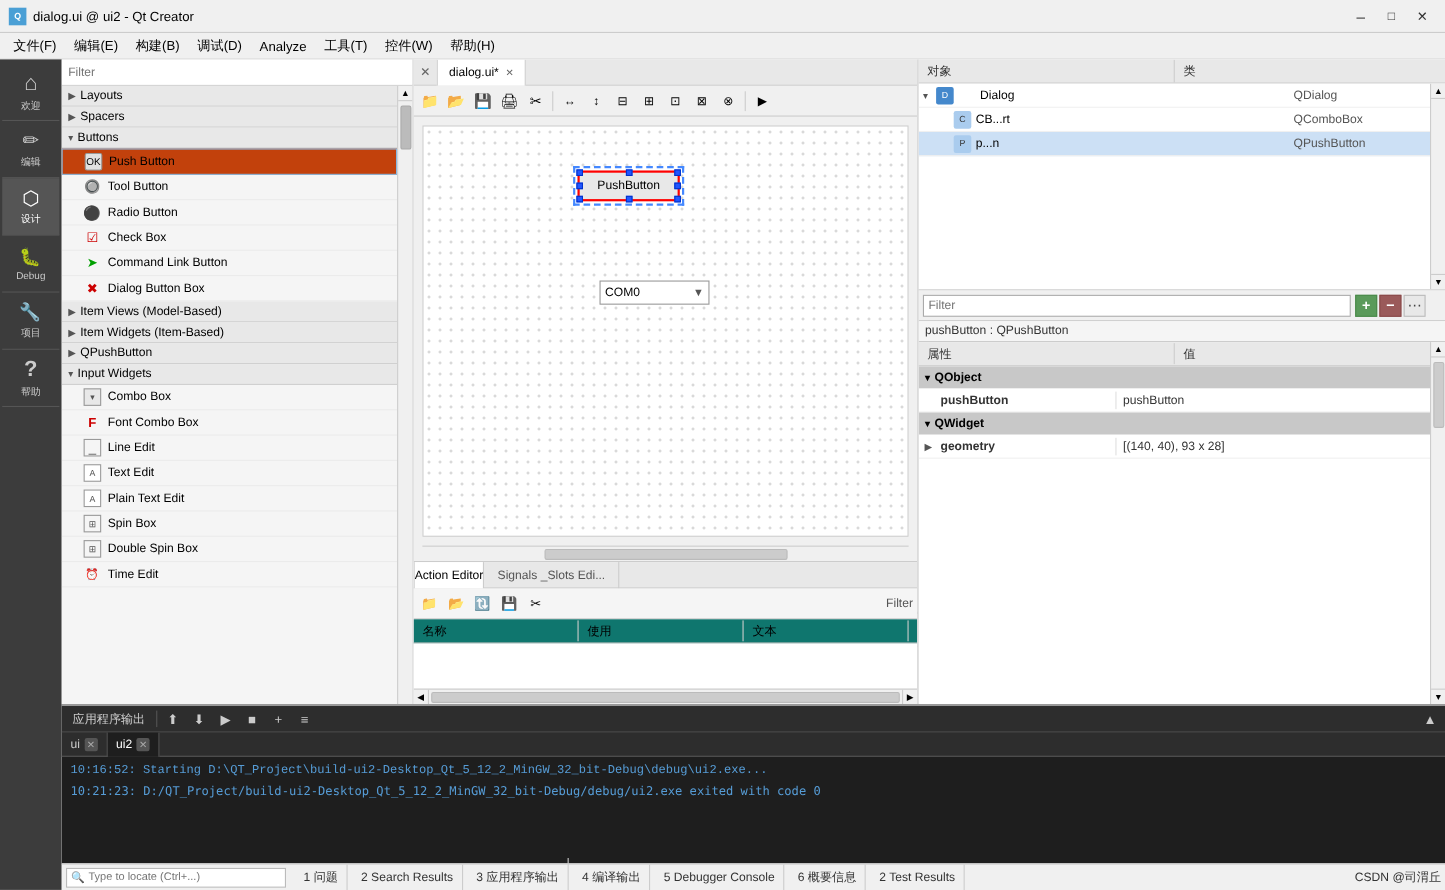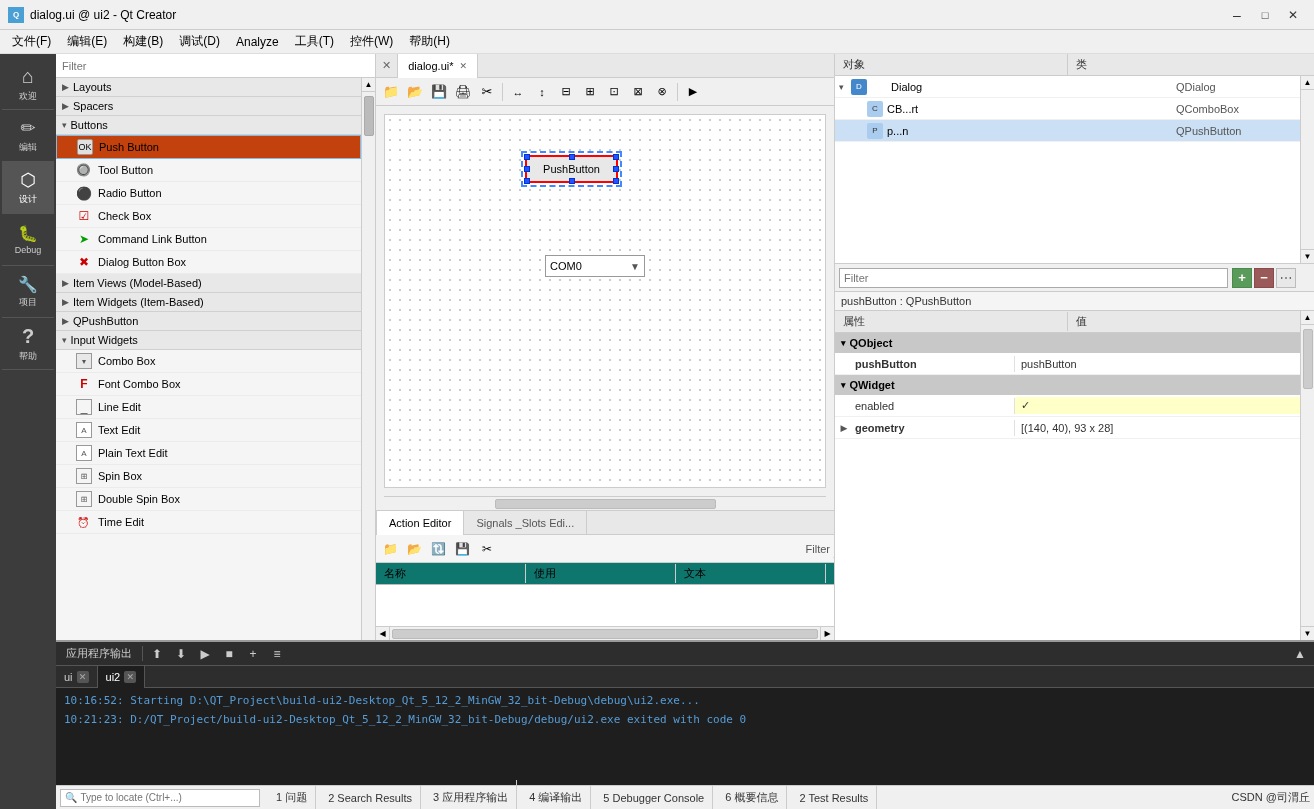--- a/index.html
+++ b/index.html
@@ -240,21 +240,21 @@
           </div>
         </div>
 
         <div style="height:14px;background:#f0f0f0;border-top:1px solid #ccc;display:flex;align-items:center;margin:0 8px;">
           <div style="height:10px;width:50%;background:#ccc;margin:0 auto;border:1px solid #bbb;border-radius:2px;cursor:pointer;"></div>
         </div>
 
         <div style="height:130px;border-top:1px solid #ccc;display:flex;flex-direction:column;background:#f5f5f5;">
 
           <div style="display:flex;align-items:center;background:#e8e8e8;border-bottom:1px solid #ccc;height:24px;">
-            <div style="padding:0 12px;height:24px;display:flex;align-items:center;font-size:11px;cursor:pointer;background:#fff;border-right:1px solid #ccc;border-left:1px solid #ccc;">
+            <div style="padding:0 0;height:24px;display:flex;align-items:center;font-size:11px;cursor:pointer;background:#fff;border-right:1px solid #ccc;border-left:1px solid #ccc;">
               <span>Action Editor</span>
             </div>
             <div style="padding:0 12px;height:24px;display:flex;align-items:center;font-size:11px;cursor:pointer;border-right:1px solid #ccc;color:#555;">
               <span>Signals _Slots Edi...</span>
             </div>
           </div>
 
           <div style="display:flex;align-items:center;background:#f5f5f5;border-bottom:1px solid #ccc;height:28px;padding:0 4px;gap:2px;">
             <div style="width:22px;height:22px;display:flex;align-items:center;justify-content:center;font-size:12px;cursor:pointer;border:1px solid transparent;">📁</div>
             <div style="width:22px;height:22px;display:flex;align-items:center;justify-content:center;font-size:12px;cursor:pointer;border:1px solid transparent;">📂</div>
@@ -353,24 +353,20 @@
               <div style="display:flex;align-items:center;border-bottom:1px solid #f0f0f0;min-height:22px;">
                 <div style="flex:0 0 180px;padding:2px 6px 2px 20px;font-size:11px;color:#333;border-right:1px solid #e0e0e0;font-weight:bold;">pushButton</div>
                 <div style="flex:1;padding:2px 6px;font-size:11px;color:#333;">pushButton</div>
               </div>
 
               <div style="background:#c8c8c8;font-weight:bold;font-size:11px;padding:2px 6px;display:flex;align-items:center;min-height:20px;">
                 <span style="margin-right:4px;font-size:9px;">▾</span>
                 <span>QWidget</span>
               </div>
 
-              <div style="display:flex;align-items:center;border-bottom:1px solid #f0f0f0;min-height:22px;">
-                <div style="flex:0 0 180px;padding:2px 6px 2px 20px;font-size:11px;color:#333;border-right:1px solid #e0e0e0;">enabled</div>
-                <div style="flex:1;padding:2px 6px;font-size:11px;color:#333;background:#ffffc8;">✓</div>
-              </div>
 
               <div style="display:flex;align-items:center;border-bottom:1px solid #f0f0f0;min-height:22px;">
                 <div style="width:14px;display:flex;align-items:center;justify-content:center;font-size:9px;color:#555;padding-left:4px;cursor:pointer;">▶</div>
                 <div style="flex:0 0 166px;padding:2px 6px 2px 6px;font-size:11px;color:#333;border-right:1px solid #e0e0e0;font-weight:bold;">geometry</div>
                 <div style="flex:1;padding:2px 6px;font-size:11px;color:#333;">[(140, 40), 93 x 28]</div>
               </div>
 
             </div>
 
             <div style="width:14px;background:#f0f0f0;border-left:1px solid #ccc;display:flex;flex-direction:column;align-items:center;">
@@ -405,21 +401,21 @@
           <span>ui</span>
           <span style="font-size:9px;cursor:pointer;color:#aaa;background:#555;width:12px;height:12px;display:flex;align-items:center;justify-content:center;border-radius:2px;">✕</span>
         </div>
         <div style="padding:0 8px;height:22px;display:flex;align-items:center;font-size:11px;cursor:pointer;color:#fff;background:#1e1e1e;border-right:1px solid #555;gap:4px;">
           <span>ui2</span>
           <span style="font-size:9px;cursor:pointer;color:#aaa;background:#555;width:12px;height:12px;display:flex;align-items:center;justify-content:center;border-radius:2px;">✕</span>
         </div>
       </div>
 
       <div style="flex:1;padding:4px 8px;overflow-y:auto;font-family:Consolas,monospace;font-size:11px;">
-        <div style="color:#569cd6;line-height:1.7;">10:16:52: Starting D:\QT_Project\build-ui2-Desktop_Qt_5_12_2_MinGW_32_bit-Debug\debug\ui2.exe...</div>
+        <div style="color:#569cd6;line-height:1.7;font-family:Liberation Mono, monospace;">10:16:52: Starting D:\QT_Project\build-ui2-Desktop_Qt_5_12_2_MinGW_32_bit-Debug\debug\ui2.exe...</div>
         <div style="color:#569cd6;line-height:1.7;">10:21:23: D:/QT_Project/build-ui2-Desktop_Qt_5_12_2_MinGW_32_bit-Debug/debug/ui2.exe exited with code 0</div>
       </div>
     </div>
 
     <div style="height:24px;background:#f0f0f0;border-top:1px solid #ccc;display:flex;align-items:center;font-size:11px;padding:0 4px;gap:4px;">
 
       <div style="flex:0 0 200px;height:18px;border:1px solid #bbb;background:white;display:flex;align-items:center;padding:0 4px;margin-right:4px;">
         <span style="font-size:10px;color:#888;margin-right:3px;">🔍</span>
         <input style="border: none; background: transparent; font-size: 10px; outline: none; width: 100%;" placeholder="Type to locate (Ctrl+...)">
       </div>

